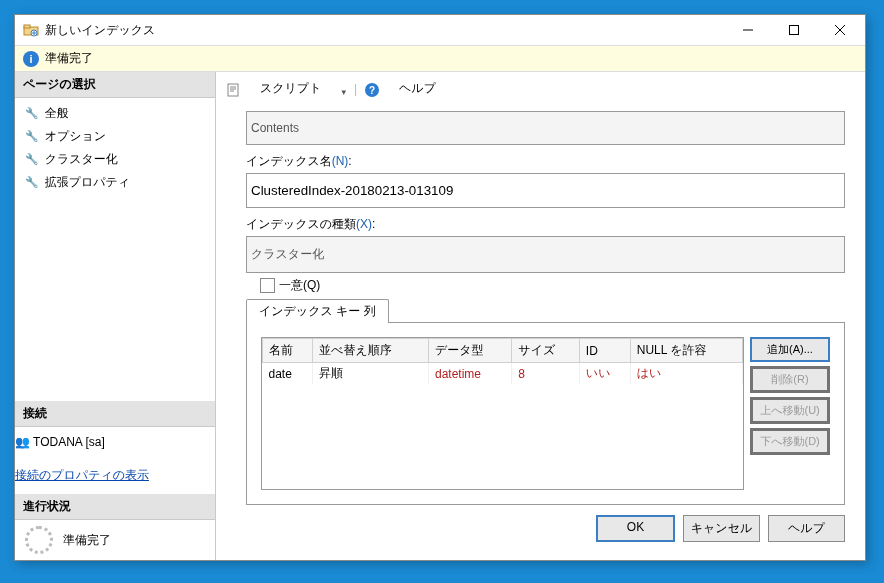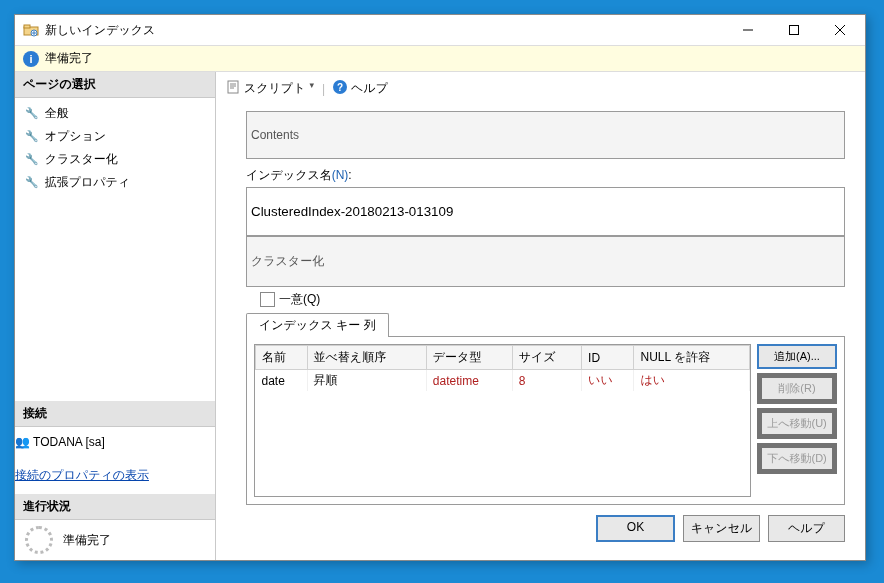--- a/index.html
+++ b/index.html
@@ -19,41 +19,41 @@
 .wrench{color:#555;font-size:11px}
 .conn-ico{font-size:12px;color:#333}
 .spacer{flex:1}
 .conn-block{padding:8px 0}
 .link{color:#0645ad;text-decoration:underline;cursor:pointer;padding:2px 0;display:inline-block}
 .progress-row{display:flex;align-items:center;gap:10px;padding:6px 10px}
 .spinner{width:22px;height:22px;border:3px dotted #bbb;border-radius:50%}
 .divider{width:1px;background:#c9c9c9}
 .main{flex:1;display:flex;flex-direction:column;padding:6px 10px 8px 10px;min-width:0}
 .toolbar{display:flex;align-items:center;gap:8px;padding:2px 0 6px 0}
-.tb-item{display:flex;align-items:flex-start;gap:4px;cursor:pointer}
+.tb-item{display:flex;align-items:flex-end;gap:20px;cursor:pointer}
 .dd-caret{font-size:9px;color:#555}
 .help-ico{width:14px;height:14px;border-radius:50%;background:#2b7cd3;color:#fff;display:flex;align-items:center;justify-content:center;font-size:10px;font-weight:bold}
 .form-area{padding:8px 10px 4px 20px}
 .fld-label{margin:8px 0 3px 0}
 .fld-label .hk{color:#1a5fb0}
-.txt{width:100%;box-sizing:border-box;border:1px solid #9a9a9a;padding:16px 4px;background:#fff}
+.txt{width:100%;box-sizing:border-box;border:1px solid #9a9a9a;padding:9px 4px;background:#fff}
 .txt.ro{background:#f4f4f4;color:#555}
 .chk-row{display:flex;align-items:center;gap:4px;margin-top:4px;padding-left:14px}
 .chk{width:13px;height:13px;border:1px solid #888;background:#fff}
 .tabset{margin:0 10px 0 20px;display:flex;flex-direction:column;flex:1;min-height:0}
 .tabbar{display:flex}
 .tab{border:1px solid #9a9a9a;border-bottom:none;padding:3px 12px;background:#fff;border-radius:2px 2px 0 0;position:relative;top:1px}
-.tabpanel{border:1px solid #9a9a9a;flex:1;display:flex;padding:7px;gap:6px;min-height:0}
+.tabpanel{border:1px solid #9a9a9a;flex:1;display:flex;padding:14px;gap:6px;min-height:0}
 .grid-wrap{flex:1;border:1px solid #9a9a9a;overflow:hidden;display:flex;flex-direction:column;background:#fff}
 table{width:100%;border-collapse:collapse;font-size:12px}
 th{background:#f5f5f5;border:1px solid #d0d0d0;padding:3px 6px;font-weight:normal;text-align:left;white-space:nowrap}
 td{padding:2px 6px;border-right:1px solid #f0f0f0}
 td.num{color:#b02020}
 .btn-col{width:80px;display:flex;flex-direction:column;gap:4px}
-.btn{border:5px solid #737373;background:#e8e8e8;padding:3px 2px;text-align:center;cursor:pointer;font-size:11px}
+.btn{border:3px solid #737373;background:#e8e8e8;padding:3px 2px;text-align:center;cursor:pointer;font-size:11px}
 .btn.primary{border:2px solid #3b7ec4}
 .btn.disabled{color:#9a9a9a;cursor:default}
 .footer{padding:10px;display:flex;justify-content:flex-end;gap:8px}
 .footer .fbtn{width:75px;border:1px solid #8a8a8a;background:#e8e8e8;padding:4px 0;text-align:center;cursor:pointer}
 .footer .fbtn.primary{border:2px solid #3b7ec4;padding:3px 0}
 .sep{color:#bbb}
 </style>
 </head>
 <body>
 <div class="desktop">
@@ -151,20 +151,21 @@
           <span>ヘルプ</span>
         </div>
       </div>
 
       <div class="form-area">
         <div class="txt ro">Contents</div>
 
         <div class="fld-label"><span>インデックス名</span><span class="hk">(N)</span>:</div>
         <input class="txt" value="ClusteredIndex-20180213-013109" style="">
 
+        <div class="fld-label"><span>インデックスの種類</span><span class="hk">(X)</span>:</div>
         <div class="txt ro">クラスター化</div>
 
         <div class="chk-row">
           <span class="chk"></span>
           <span>一意(Q)</span>
         </div>
       </div>
 
       <div class="tabset">
         <div class="tabbar">

